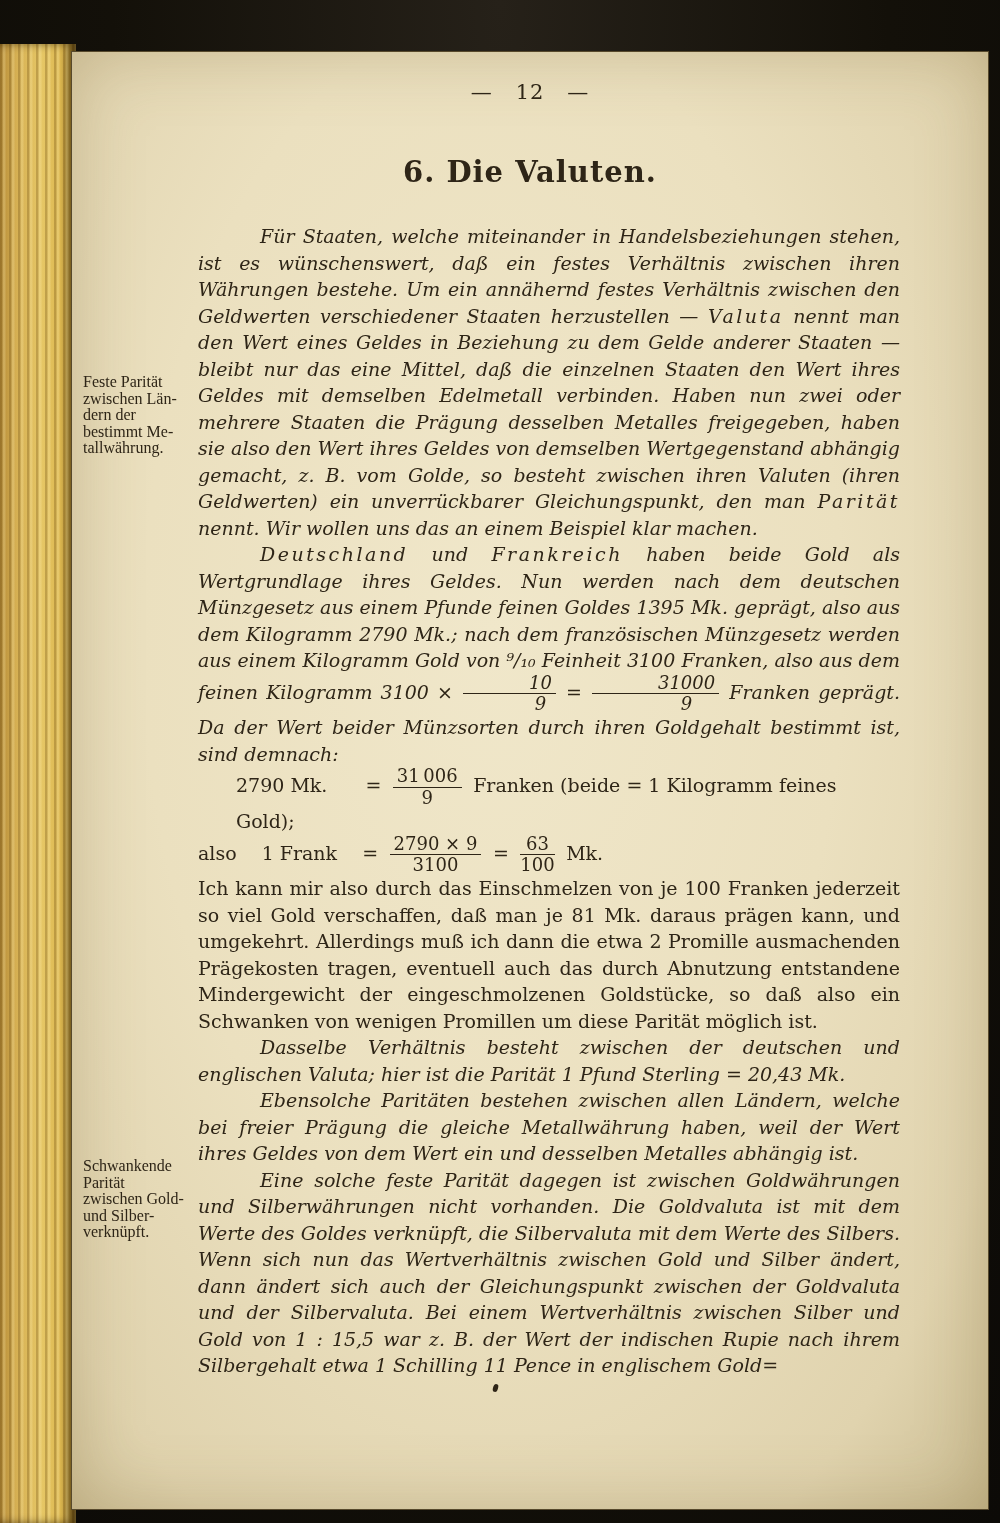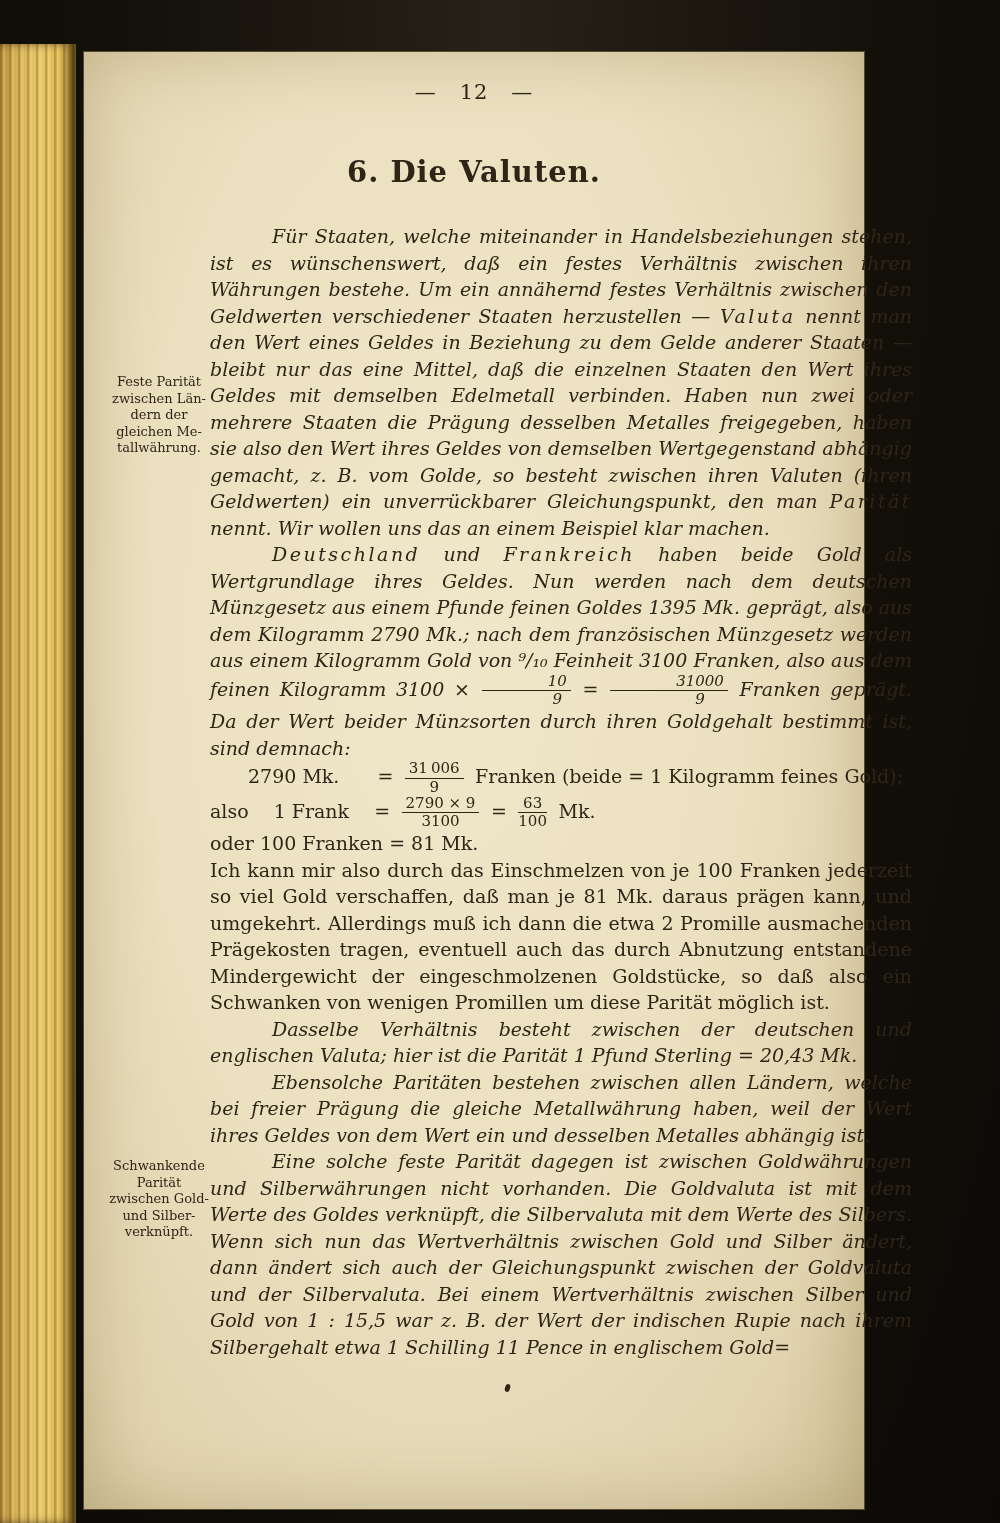--- a/index.html
+++ b/index.html
@@ -20,87 +20,86 @@
     position: absolute; left: 0; top: 44px; bottom: 0; width: 76px;
     background:
       repeating-linear-gradient(90deg,
         rgba(97,66,13,0.28) 0 2px,
         rgba(255,240,180,0.25) 3px 5px,
         rgba(0,0,0,0) 6px 9px),
       linear-gradient(90deg, #b68c38 0%, #d6b053 22%, #e6c766 55%, #dcb74f 80%, #9c7b2b 100%);
     box-shadow: inset -7px 0 9px rgba(40,25,0,0.6);
   }
   .paper {
-    position: absolute; left: 84px; top: 52px; width: 780px; height: 1457px;
+    position: absolute; left: 72px; top: 52px; width: 916px; height: 1457px;
     background: radial-gradient(ellipse at 46% 40%, #f0e7ca 0%, #ebe0bf 50%, #e0d3ae 82%, #ccbe94 100%);
     box-shadow: 0 0 0 1px #57492c, inset 0 0 70px rgba(118,94,40,0.28);
     color: #2e2517;
   }
   .page-number {
     position: absolute; top: 28px; left: 0; width: 100%;
     text-align: center; font-size: 21px; letter-spacing: 1px;
   }
   .heading {
     position: absolute; top: 103px; left: 0; width: 100%; margin: 0;
     text-align: center; font-size: 29px; font-weight: bold; letter-spacing: 1px;
   }
   .margin-note {
     position: absolute; left: 11px; width: 128px;
-    text-align: center; font-size: 13px; line-height: 16.5px;
+    font-size: 16px; line-height: 16.5px; font-family: Liberation Serif, serif;
   }
   .margin-note.first  { top: 322px; }
   .margin-note.second { top: 1106px; }
   .body-text {
     position: absolute; left: 126px; top: 171px; width: 702px;
     font-size: 19px; line-height: 26.5px; text-align: justify;
   }
   .body-text p { margin: 0; }
   p.indent { text-indent: 62px; font-style: italic; }
   p.formula { text-align: left; margin: 0 0; }
   p.formula-indent { padding-left: 38px; }
   .sperr { letter-spacing: 2.5px; }
   .frac {
     display: inline-block; vertical-align: middle; text-align: center;
-    line-height: 1.05; font-size: 15px; padding: 0 2px;
+    line-height: 1.05; font-size: 18px; padding: 0 2px;
   }
   .frac .num { display: block; border-bottom: 1.4px solid #2e2517; padding: 0 4px 1px; }
   .frac .den { display: block; padding-top: 1px; }
   .speck {
     position: absolute; left: 421px; top: 1332px; width: 5px; height: 8px;
     background: #2e2517; border-radius: 60% 40% 55% 45%; transform: rotate(14deg);
   }
 </style>
 </head>
 <body>
 
 <div class="scan">
   <div class="edge-strip"></div>
   <div class="paper">
     <div class="page-number">—  12  —</div>
     <h1 class="heading">6. Die Valuten.</h1>
     <div class="margin-note first">
         <div>Feste Parität</div>
         <div>zwischen Län-</div>
         <div>dern der</div>
-        <div>gleichen Me-</div>
+        <div>bestimmt Me-</div>
         <div>tallwährung.</div>
       </div>
     <div class="margin-note second">
         <div>Schwankende</div>
         <div>Parität</div>
         <div>zwischen Gold-</div>
         <div>und Silber-</div>
         <div>verknüpft.</div>
       </div>
     <div class="body-text">
         <p class=" indent">Für Staaten, welche miteinander in Handelsbeziehungen stehen, ist es wünschenswert, daß ein festes Verhältnis zwischen ihren Währungen bestehe. Um ein annähernd festes Verhältnis zwischen den Geldwerten verschiedener Staaten herzustellen — <span class="sperr">Valuta</span> nennt man den Wert eines Geldes in Beziehung zu dem Gelde anderer Staaten — bleibt nur das eine Mittel, daß die einzelnen Staaten den Wert ihres Geldes mit demselben Edelmetall verbinden. Haben nun zwei oder mehrere Staaten die Prägung desselben Metalles freigegeben, haben sie also den Wert ihres Geldes von demselben Wertgegenstand abhängig gemacht, z. B. vom Golde, so besteht zwischen ihren Valuten (ihren Geldwerten) ein unverrückbarer Gleichungspunkt, den man <span class="sperr">Parität</span> nennt. Wir wollen uns das an einem Beispiel klar machen.</p>
         <p class=" indent"><span class="sperr">Deutschland</span> und <span class="sperr">Frankreich</span> haben beide Gold als Wertgrundlage ihres Geldes. Nun werden nach dem deutschen Münzgesetz aus einem Pfunde feinen Goldes 1395 Mk. geprägt, also aus dem Kilogramm 2790 Mk.; nach dem französischen Münzgesetz werden aus einem Kilogramm Gold von ⁹/₁₀ Feinheit 3100 Franken, also aus dem feinen Kilogramm 3100 × <span class="frac"><span class="num">10</span><span class="den">9</span></span> = <span class="frac"><span class="num">31000</span><span class="den">9</span></span> Franken geprägt. Da der Wert beider Münzsorten durch ihren Goldgehalt bestimmt ist, sind demnach:</p>
         <p class="formula formula-indent">2790 Mk.  = <span class="frac"><span class="num">31 006</span><span class="den">9</span></span> Franken (beide = 1 Kilogramm feines Gold);</p>
         <p class="formula">also  1 Frank  = <span class="frac"><span class="num">2790 × 9</span><span class="den">3100</span></span> = <span class="frac"><span class="num">63</span><span class="den">100</span></span> Mk.</p>
-        <p class="formula">oder 100 Franken = 81 Mk.</p>
         <p class="">Ich kann mir also durch das Einschmelzen von je 100 Franken jederzeit so viel Gold verschaffen, daß man je 81 Mk. daraus prägen kann, und umgekehrt. Allerdings muß ich dann die etwa 2 Promille ausmachenden Prägekosten tragen, eventuell auch das durch Abnutzung entstandene Mindergewicht der eingeschmolzenen Goldstücke, so daß also ein Schwanken von wenigen Promillen um diese Parität möglich ist.</p>
         <p class=" indent">Dasselbe Verhältnis besteht zwischen der deutschen und englischen Valuta; hier ist die Parität 1 Pfund Sterling = 20,43 Mk.</p>
         <p class=" indent">Ebensolche Paritäten bestehen zwischen allen Ländern, welche bei freier Prägung die gleiche Metallwährung haben, weil der Wert ihres Geldes von dem Wert ein und desselben Metalles abhängig ist.</p>
         <p class=" indent">Eine solche feste Parität dagegen ist zwischen Goldwährungen und Silberwährungen nicht vorhanden. Die Goldvaluta ist mit dem Werte des Goldes verknüpft, die Silbervaluta mit dem Werte des Silbers. Wenn sich nun das Wertverhältnis zwischen Gold und Silber ändert, dann ändert sich auch der Gleichungspunkt zwischen der Goldvaluta und der Silbervaluta. Bei einem Wertverhältnis zwischen Silber und Gold von 1 : 15,5 war z. B. der Wert der indischen Rupie nach ihrem Silbergehalt etwa 1 Schilling 11 Pence in englischem Gold=</p>
       </div>
     <div class="speck"></div>
   </div>
 </div>
 
 </body></html>

